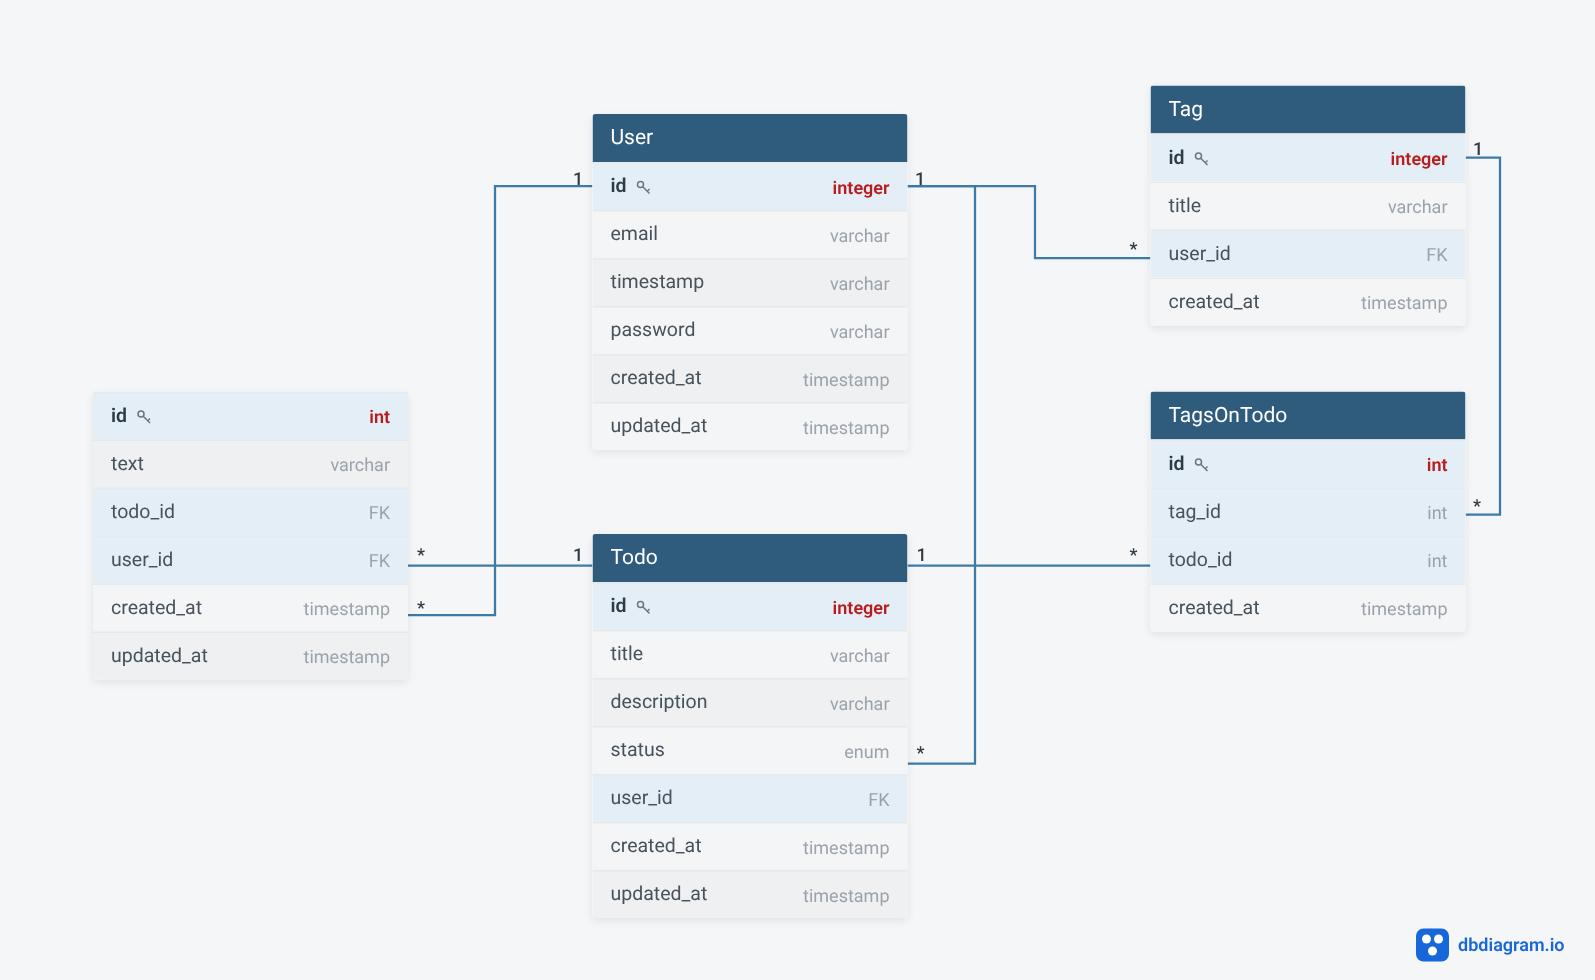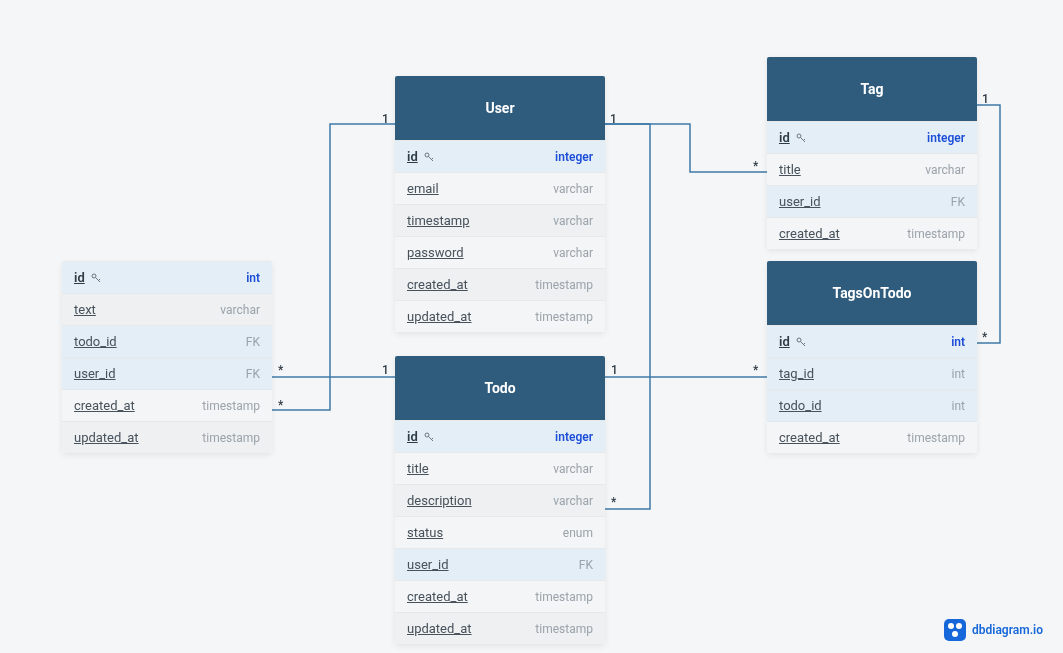--- a/index.html
+++ b/index.html
@@ -38,50 +38,48 @@
     position: absolute;
     width: 210px;
     border-radius: 2px;
     box-shadow: 0 2px 6px rgba(0,0,0,0.08);
     background: #ffffff;
     overflow: hidden;
   }
   .table-header {
     background: #2f5b7c;
     color: #ffffff;
-    font-weight: 700;
+    font-weight: 400;
     font-size: 14px;
-    padding: 24px 12px;
-    text-align: center;
+    padding: 8px 12px;
   }
   .row {
     display: flex;
     justify-content: space-between;
     align-items: center;
     padding: 8px 12px;
     font-size: 13px;
     border-top: 1px solid #e6e8ea;
   }
   .row:nth-of-type(odd) { background: #f4f5f6; }
   .row:nth-of-type(even) { background: #eef0f2; }
   .row.pk { background: #e3eef6; }
   .row.fk { background: #e3eef6; }
   .col-name {
     display: flex;
     align-items: center;
     gap: 5px;
     color: #47525c;
-    text-decoration: underline;
   }
   .row.pk .col-name { font-weight: 600; color: #2e3a44; }
   .col-type {
     color: #9aa3ab;
     font-size: 12px;
   }
-  .row.pk .col-type { color: #1d4ed8; font-weight: 600; }
+  .row.pk .col-type { color: #b91c1c; font-weight: 600; }
   .key-icon {
     width: 12px; height: 12px;
     display: inline-flex;
     align-items: center;
     justify-content: center;
   }
   .key-icon svg { width: 12px; height: 12px; }
   .brand {
     position: absolute;
     right: 20px;

